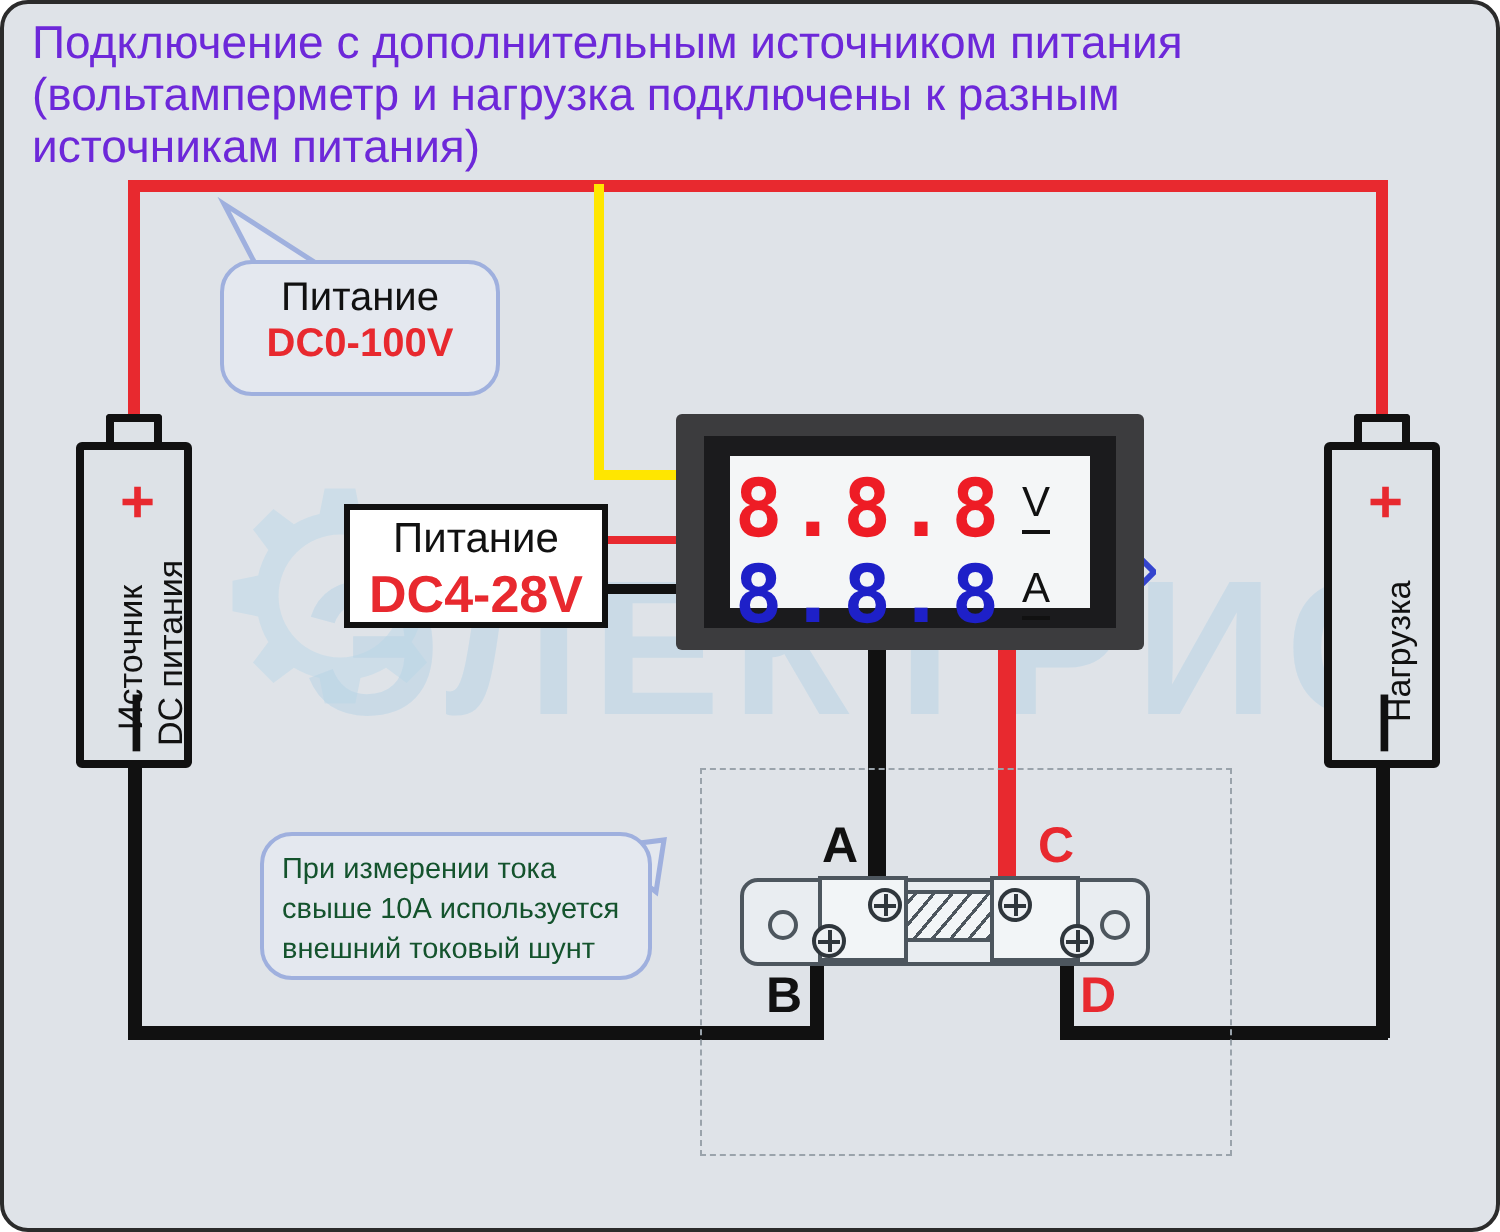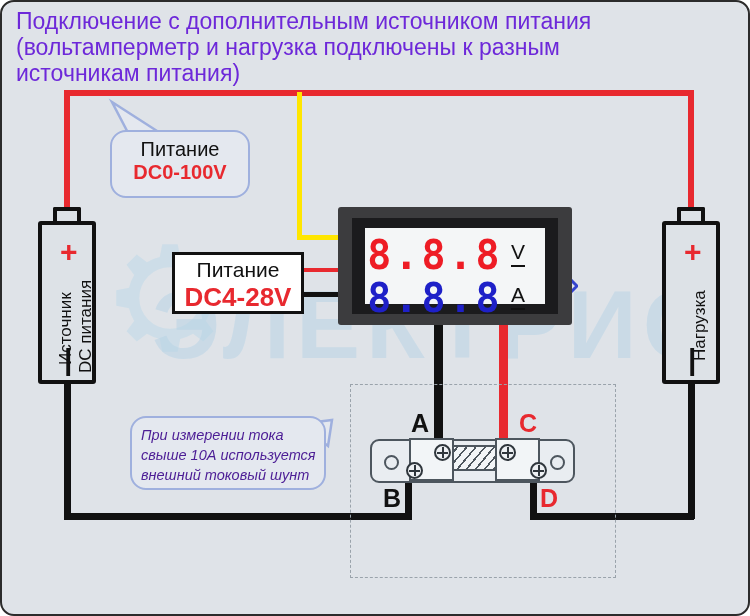--- a/index.html
+++ b/index.html
@@ -102,21 +102,21 @@
   
   .bubble {
     position: absolute;
     background: #e4e8ef;
     border: 2.5px solid #9fb0de;
     border-radius: 16px;
     color: #111;
   }
   .bubble-l1 { font-size: 20px; color: #111; }
   .bubble-l2 { font-size: 20px; color: #e8292f; font-weight: 700; }
-  .bubble-small { font-size: 14.5px; line-height: 20px; color: #4c1d95; white-space: pre-line; font-style: italic; }
+  .bubble-small { font-size: 14.5px; line-height: 20px; color: #14532d; white-space: pre-line; }
   .bubble-tail { position: absolute; pointer-events: none; }
 
   
   .boxout {
     position: absolute;
     background: #ffffff;
     border: 3px solid #111;
     text-align: center;
   }
   .boxout .l1 { font-size: 21px; color: #111; }

